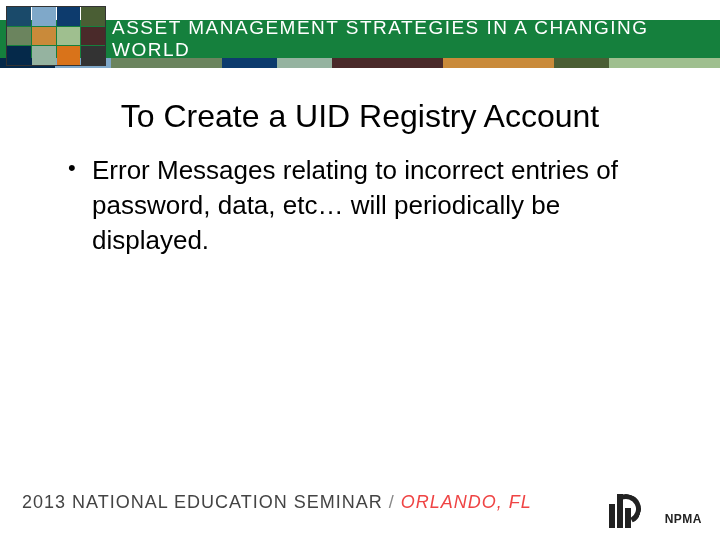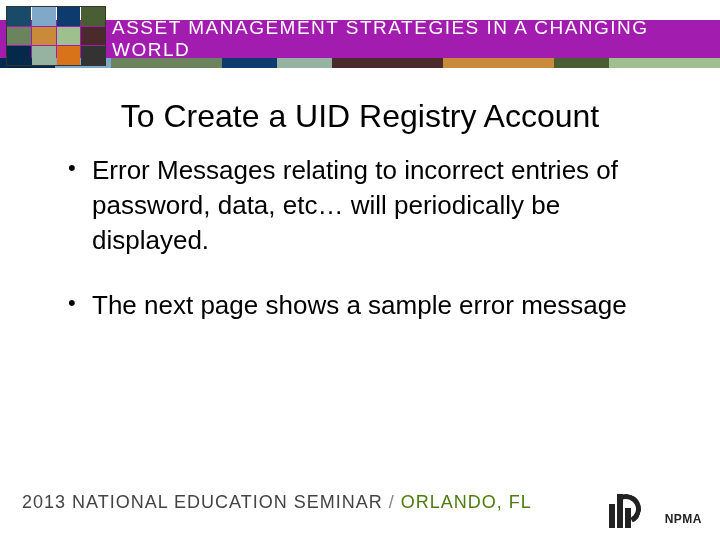--- a/index.html
+++ b/index.html
@@ -1,20 +1,20 @@
 <!DOCTYPE html>
 <html><head>
 <meta charset="utf-8">
 <style>
   * { margin: 0; padding: 0; box-sizing: border-box; }
   html, body { width: 720px; height: 540px; font-family: Verdana, Arial, sans-serif; background: #fff; overflow: hidden; }
   .slide { width: 720px; height: 540px; position: relative; display: flex; flex-direction: column; }
   .header-band { width: 100%; }
   .header-top { height: 20px; background: #fff; }
-  .header-mid { height: 38px; background: #a21caf; display: flex; align-items: center; padding-left: 112px; }
+  .header-mid { height: 38px; background: #15803d; display: flex; align-items: center; padding-left: 112px; }
   .header-title { color: #fff; font-family: "Arial Narrow", Arial, sans-serif; font-size: 19px; letter-spacing: 1.5px; font-weight: 400; }
   .header-bottom { height: 10px; display: flex; }
   .hb-seg { height: 100%; }
   .hb1 { flex: 1; background: #05294a; }
   .hb2 { flex: 1; background: #7fa8c9; }
   .hb3 { flex: 2; background: #6b845e; }
   .hb4 { flex: 1; background: #0d3b6d; }
   .hb5 { flex: 1; background: #95b3a0; }
   .hb6 { flex: 2; background: #4a2a2a; }
   .hb7 { flex: 2; background: #c98a3a; }
@@ -26,21 +26,21 @@
 
   .content { flex: 1; padding: 20px 40px 16px 40px; }
   .slide-title { font-family: Verdana, Arial, sans-serif; font-size: 32px; font-weight: 400; text-align: center; margin: 10px 0 18px 0; color: #000; }
   ul.bullets { list-style: none; padding-left: 28px; }
   ul.bullets li { position: relative; font-size: 26px; line-height: 1.35; color: #000; margin-bottom: 30px; padding-left: 24px; }
   ul.bullets li::before { content: "•"; position: absolute; left: 0; top: 0; font-size: 22px; }
 
   .footer { position: absolute; bottom: 0; left: 0; width: 100%; height: 48px; display: flex; align-items: flex-start; padding: 0 18px 8px 22px; }
   .footer-text { font-family: "Arial Narrow", Arial, sans-serif; font-size: 18px; letter-spacing: 1px; color: #444; }
   .footer-slash { color: #888; margin: 0 6px; }
-  .footer-loc { color: #4d7c0f; font-weight: 500; }
+  .footer-loc { color: #ef4444; font-weight: 500; font-style: italic; }
   .logo { margin-left: auto; display: flex; align-items: flex-end; gap: 20px; }
   .logo-mark { position: relative; width: 36px; height: 36px; }
   .logo-mark .bar { position: absolute; bottom: 0; width: 6px; background: #222; }
   .logo-mark .b1 { left: 0; height: 24px; }
   .logo-mark .b2 { left: 8px; height: 34px; }
   .logo-mark .b3 { left: 16px; height: 20px; }
   .logo-mark .arc { position: absolute; left: 2px; bottom: 4px; width: 30px; height: 30px; border: 5px solid #222; border-left-color: transparent; border-bottom-color: transparent; border-radius: 50%; transform: rotate(18deg); }
   .logo-text { font-family: Arial, sans-serif; font-size: 12px; font-weight: 700; color: #222; letter-spacing: 0.5px; padding-bottom: 2px; }
 </style>
 </head>
@@ -78,21 +78,20 @@
       <div class="hb-seg hb7"></div>
       <div class="hb-seg hb8"></div>
       <div class="hb-seg hb9"></div>
     </div>
   </div>
 
   <div class="content">
     <h1 class="slide-title">To Create a UID Registry Account</h1>
     <ul class="bullets">
       <li>Error Messages relating to incorrect entries of password, data, etc… will periodically be displayed.</li>
-      <li>The next page shows a sample error message</li>
     </ul>
   </div>
 
   <div class="footer">
     <span class="footer-text">2013 NATIONAL EDUCATION SEMINAR</span>
     <span class="footer-text footer-slash">/</span>
     <span class="footer-text footer-loc">ORLANDO, FL</span>
     <div class="logo">
       <div class="logo-mark">
         <div class="bar b1"></div>

